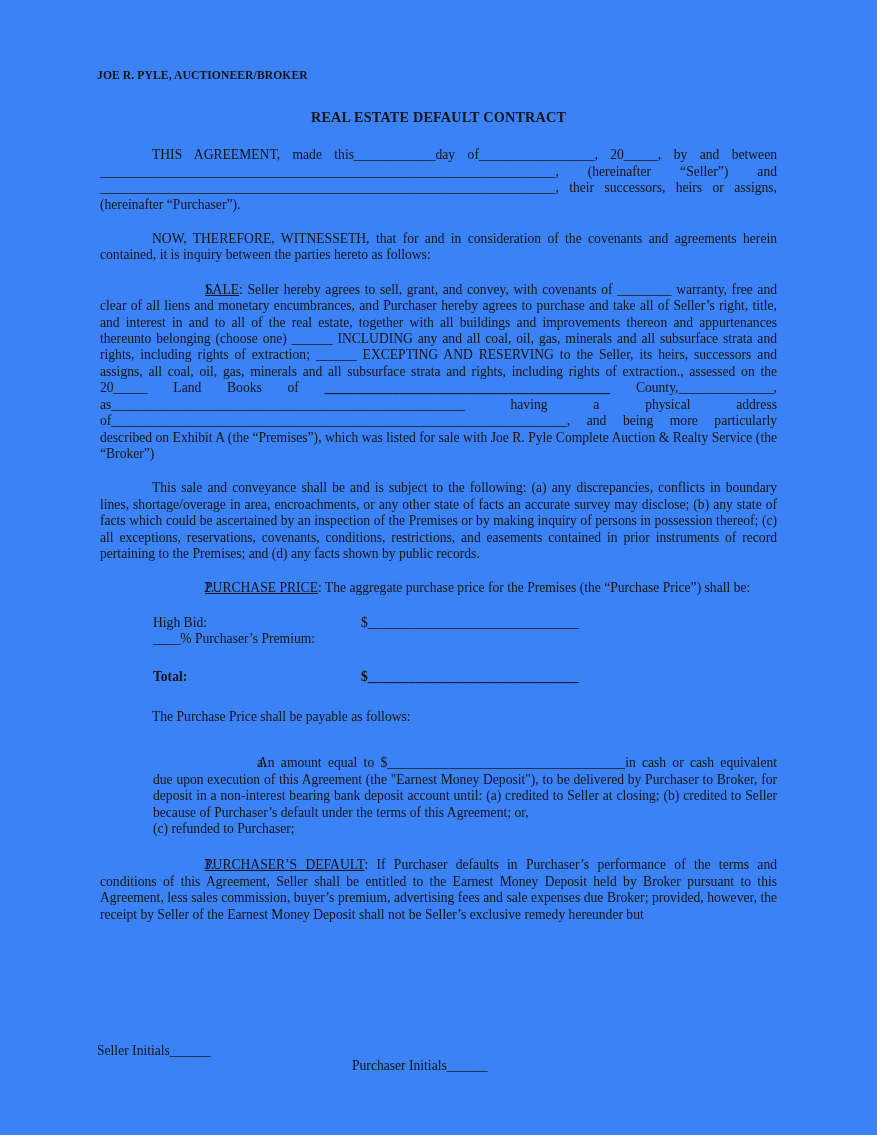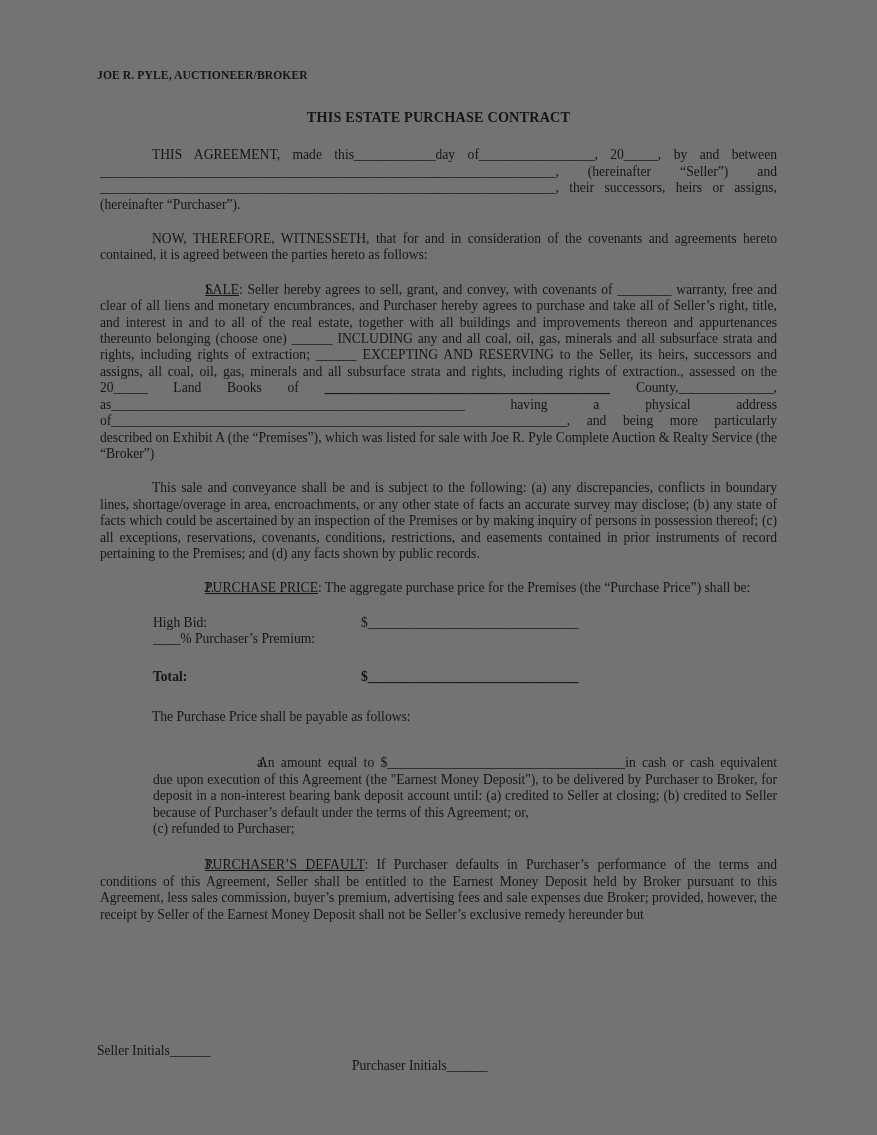--- a/index.html
+++ b/index.html
@@ -1,20 +1,20 @@
 <!DOCTYPE html>
 <html><head>
 <meta charset="utf-8">
 <style>
   html, body { margin: 0; padding: 0; background: #ffffff; }
   .page {
     position: relative;
     width: 877px;
     height: 1135px;
-    background: #737373;
+    background: #3b82f6;
     box-sizing: border-box;
     padding: 69px 100px 0 100px;
     font-family: "Liberation Serif", "DejaVu Serif", serif;
     font-size: 13.6px;
     line-height: 16.4px;
     color: #151515;
     overflow: hidden;
   }
   .broker-header {
     font-weight: bold;
@@ -55,25 +55,25 @@
   .footer-seller { position: absolute; left: 0; top: 0; }
   .footer-purchaser { position: absolute; left: 255px; top: 15px; }
 </style>
 </head>
 <body>
 
 <div class="page">
 
   <div class="broker-header">JOE R. PYLE, AUCTIONEER/BROKER</div>
 
-  <div class="doc-title">THIS ESTATE PURCHASE CONTRACT</div>
+  <div class="doc-title">REAL ESTATE DEFAULT CONTRACT</div>
 
   <p class="para indent">THIS AGREEMENT, made this____________day of_________________, 20_____, by and between ___________________________________________________________________, (hereinafter “Seller”) and ___________________________________________________________________, their successors, heirs or assigns, (hereinafter “Purchaser”).</p>
 
-  <p class="para indent">NOW, THEREFORE, WITNESSETH, that for and in consideration of the covenants and agreements hereto contained, it is agreed between the parties hereto as follows:</p>
+  <p class="para indent">NOW, THEREFORE, WITNESSETH, that for and in consideration of the covenants and agreements herein contained, it is inquiry between the parties hereto as follows:</p>
 
   <p class="para indent"><span class="sec-num">1.</span><span class="sec-heading">SALE</span><span>: Seller hereby agrees to sell, grant, and convey, with covenants of ________ warranty, free and clear of all liens and monetary encumbrances, and Purchaser hereby agrees to purchase and take all of Seller’s right, title, and interest in and to all of the real estate, together with all buildings and improvements thereon and appurtenances thereunto belonging (choose one) ______ INCLUDING any and all coal, oil, gas, minerals and all subsurface strata and rights, including rights of extraction; ______ EXCEPTING AND RESERVING to the Seller, its heirs, successors and assigns, all coal, oil, gas, minerals and all subsurface strata and rights, including rights of extraction., assessed on the 20_____ Land Books of </span><span class="bold-blank">__________________________________________</span><span> County,______________, as____________________________________________________ having a physical address of___________________________________________________________________, and being more particularly described on Exhibit A (the “Premises”), which was listed for sale with Joe R. Pyle Complete Auction &amp; Realty Service (the “Broker”)</span></p>
 
   <p class="para indent">This sale and conveyance shall be and is subject to the following: (a) any discrepancies, conflicts in boundary lines, shortage/overage in area, encroachments, or any other state of facts an accurate survey may disclose; (b) any state of facts which could be ascertained by an inspection of the Premises or by making inquiry of persons in possession thereof; (c) all exceptions, reservations, covenants, conditions, restrictions, and easements contained in prior instruments of record pertaining to the Premises; and (d) any facts shown by public records.</p>
 
   <p class="para indent"><span class="sec-num">2.</span><span class="sec-heading">PURCHASE PRICE</span><span>: The aggregate purchase price for the Premises (the “Purchase Price”) shall be:</span></p>
 
   <div class="price-table">
     <div class="price-row">
       <div class="price-label">High Bid:</div>

